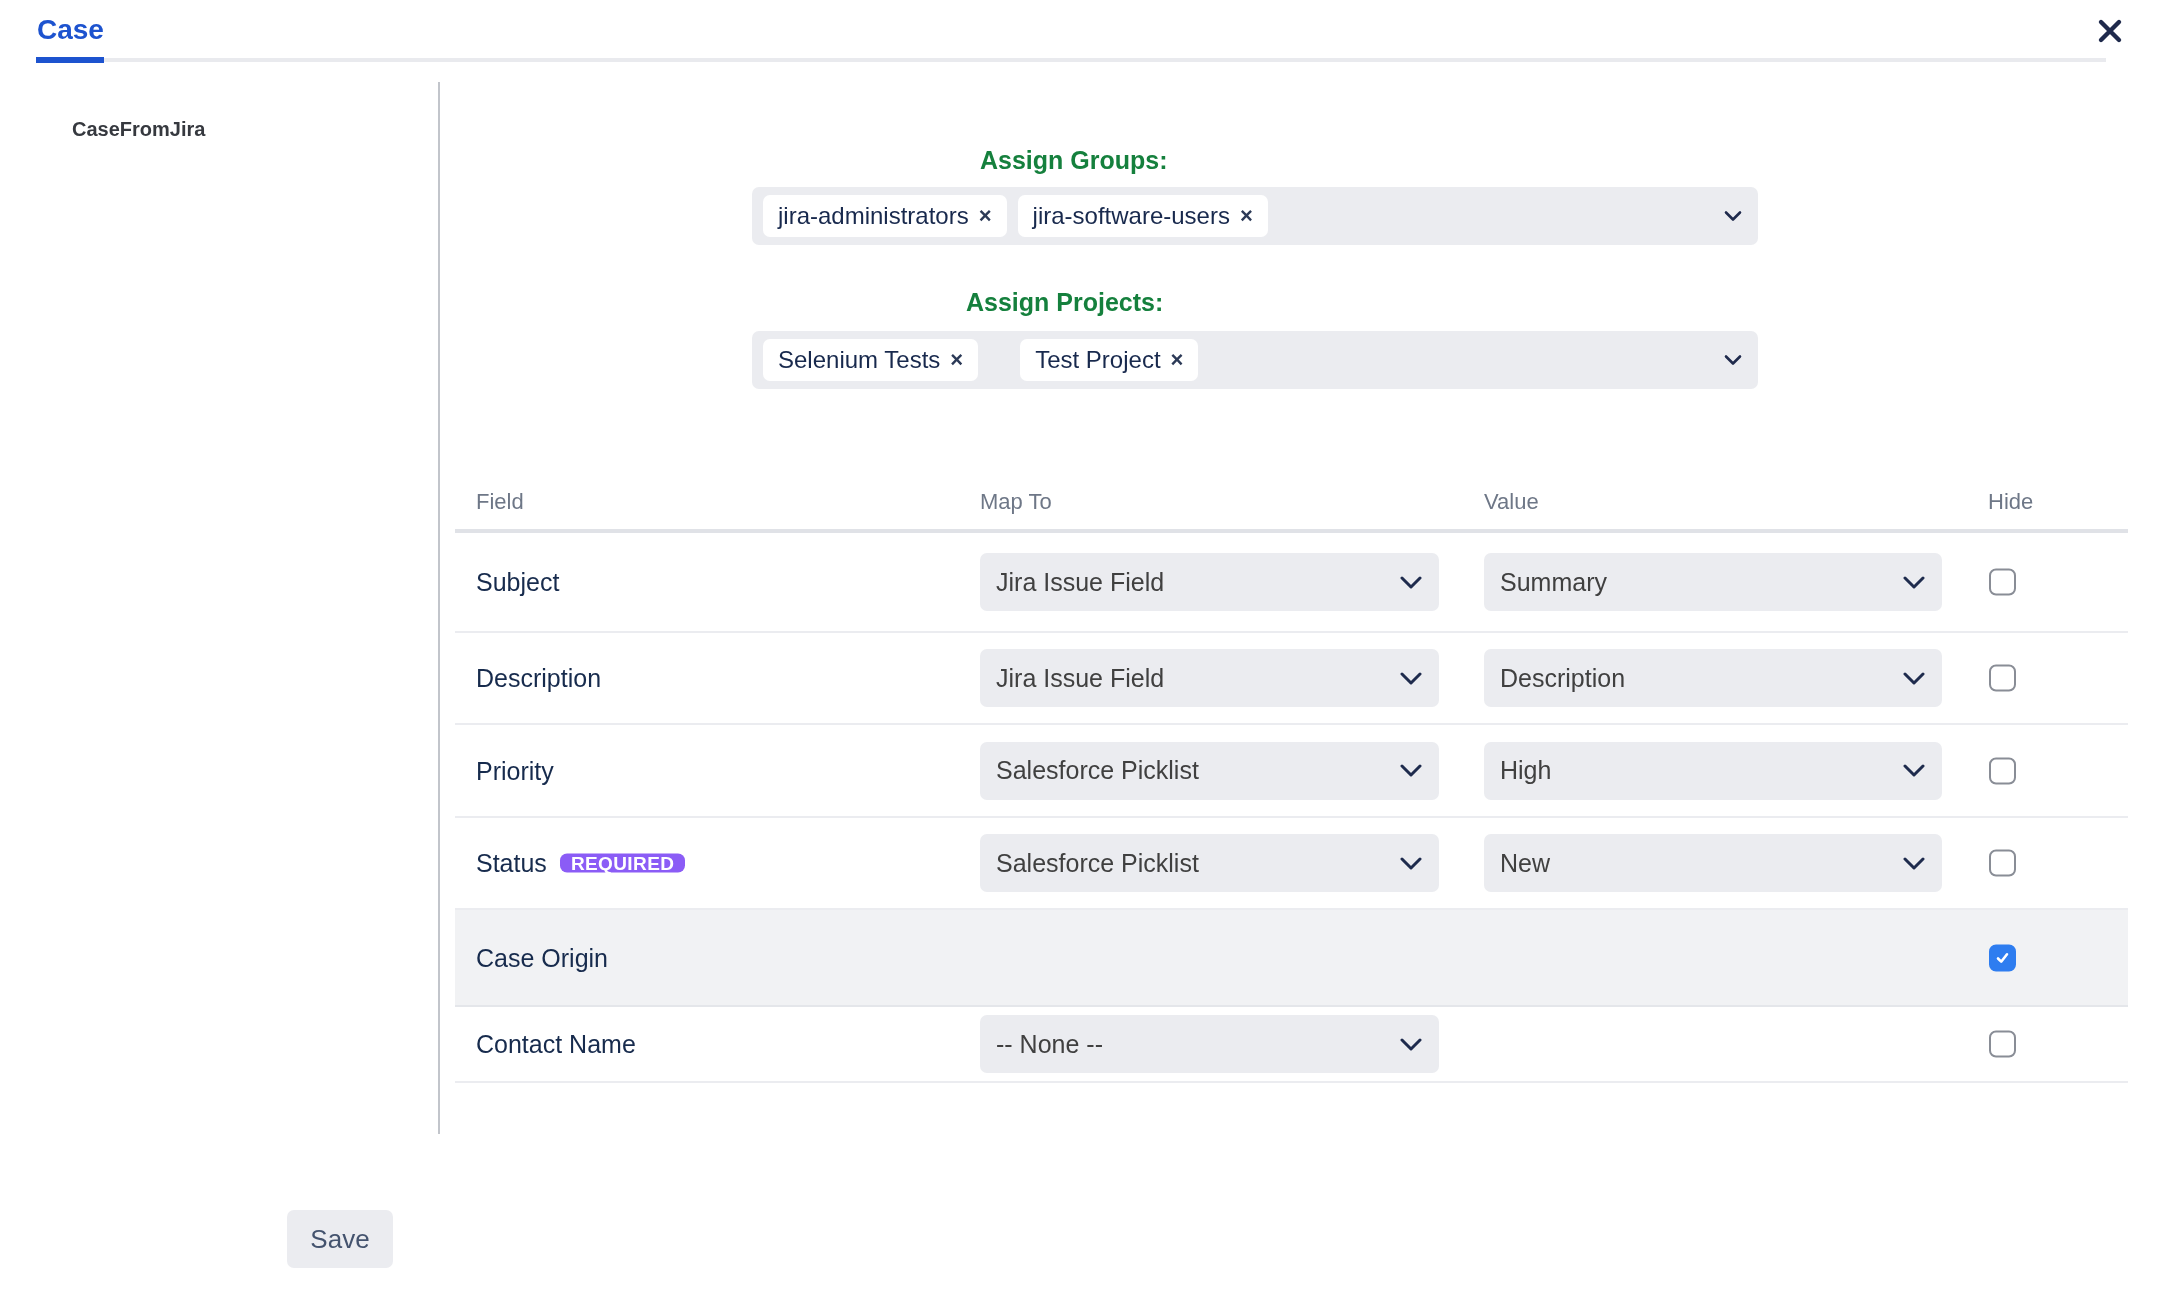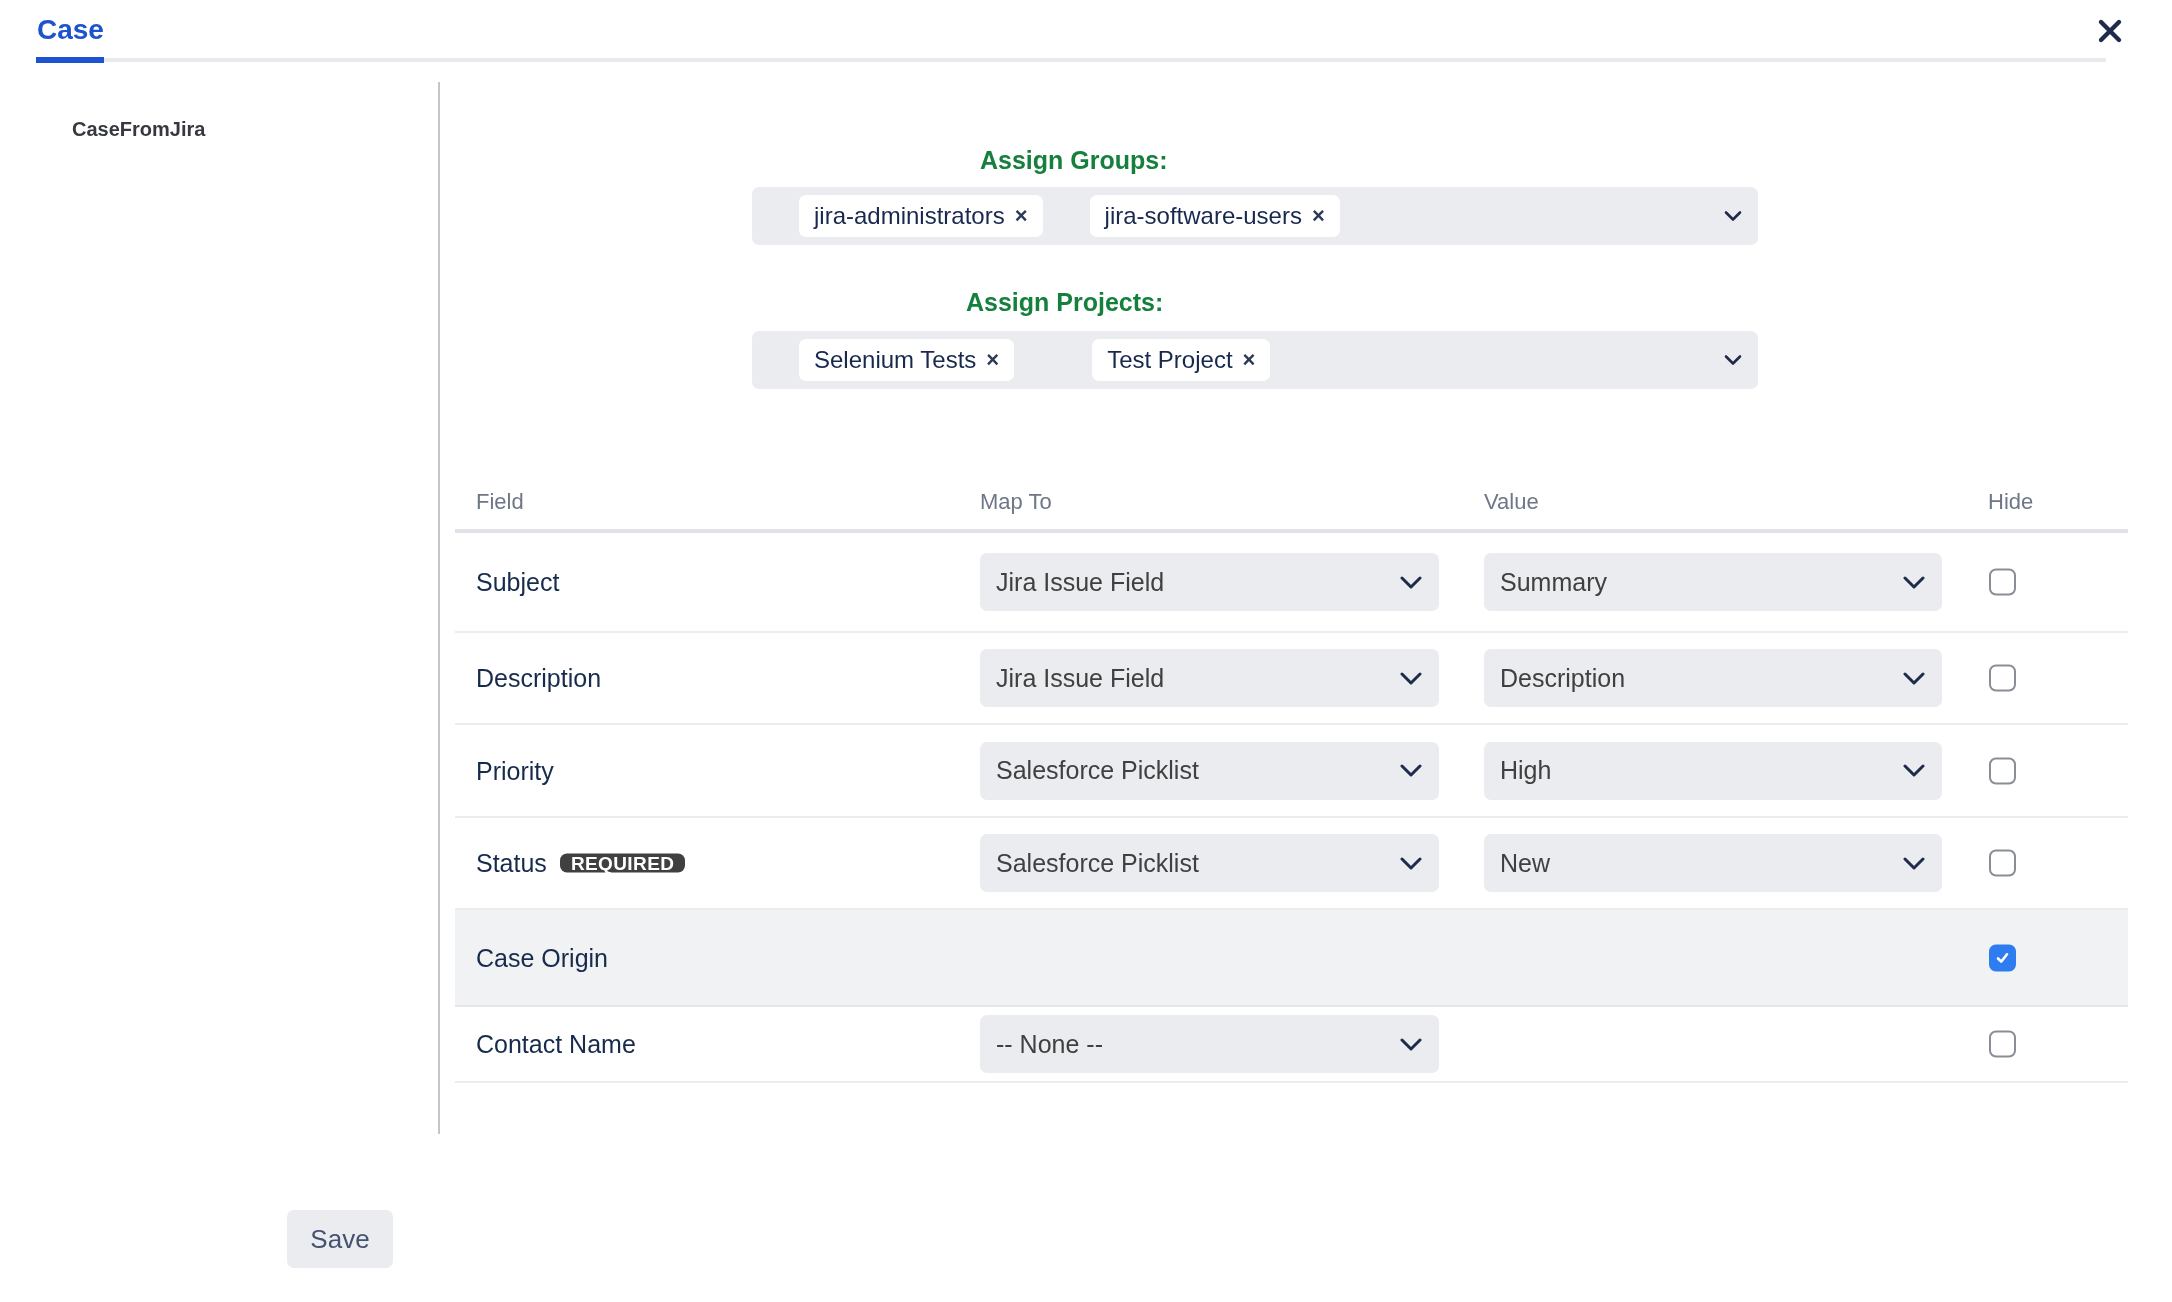--- a/index.html
+++ b/index.html
@@ -16,33 +16,33 @@
   .sidebar-title{position:absolute;left:72px;top:118px;font-size:20px;font-weight:700;color:#36393f;}
   .v-divider{position:absolute;left:438px;top:82px;width:2px;height:1052px;background:#c2c5cb;}
   
   .ms-label{position:absolute;font-size:25px;font-weight:600;color:#15803d;}
   .ms-box{
     position:absolute;left:752px;width:1006px;height:58px;background:#ebecf0;border-radius:7px;
     display:flex;align-items:center;gap:11px;padding-left:11px;box-sizing:border-box;cursor:pointer;
   }
   .chip{
     background:#ffffff;border-radius:7px;padding:0 15px;height:42px;display:flex;align-items:center;
-    font-size:24px;color:#18294d;white-space:nowrap;margin-left:36px;
+    font-size:24px;color:#18294d;white-space:nowrap;
   }
   .chip .chip-x{margin-left:10px;font-size:22px;font-weight:600;color:#2c3a57;cursor:pointer;line-height:1;}
   .ms-chevron{position:absolute;right:16px;top:50%;transform:translateY(-50%);display:flex;}
   
   .th{position:absolute;top:489px;font-size:22px;font-weight:500;color:#6e7787;}
   .thead-line{position:absolute;left:455px;top:529px;width:1673px;height:4px;background:#e0e2e7;}
   .trow{position:absolute;left:455px;width:1673px;border-bottom:2px solid #ebecf0;box-sizing:border-box;}
   .trow.hl{background:#f1f2f4;border-bottom-color:#e4e6ea;}
   .cell-field{position:absolute;left:21px;top:50%;transform:translateY(-50%);display:flex;align-items:center;gap:13px;}
   .flabel{font-size:25px;color:#172b4d;}
   .req-badge{
-    background:#404040;color:#ffffff;font-size:19px;font-weight:700;letter-spacing:.4px;
+    background:#8b5cf6;color:#ffffff;font-size:19px;font-weight:700;letter-spacing:.4px;
     padding:0 11px;border-radius:7px;line-height:1;
   }
   .sel{
     position:absolute;top:50%;transform:translateY(-50%);height:58px;background:#ebecf0;border-radius:7px;
     display:flex;align-items:center;justify-content:space-between;padding:0 17px 0 16px;
     box-sizing:border-box;cursor:pointer;
   }
   .sel span{font-size:25px;color:#404040;white-space:nowrap;}
   .cell-mapto{left:525px;width:459px;}
   .cell-value{left:1029px;width:458px;}

